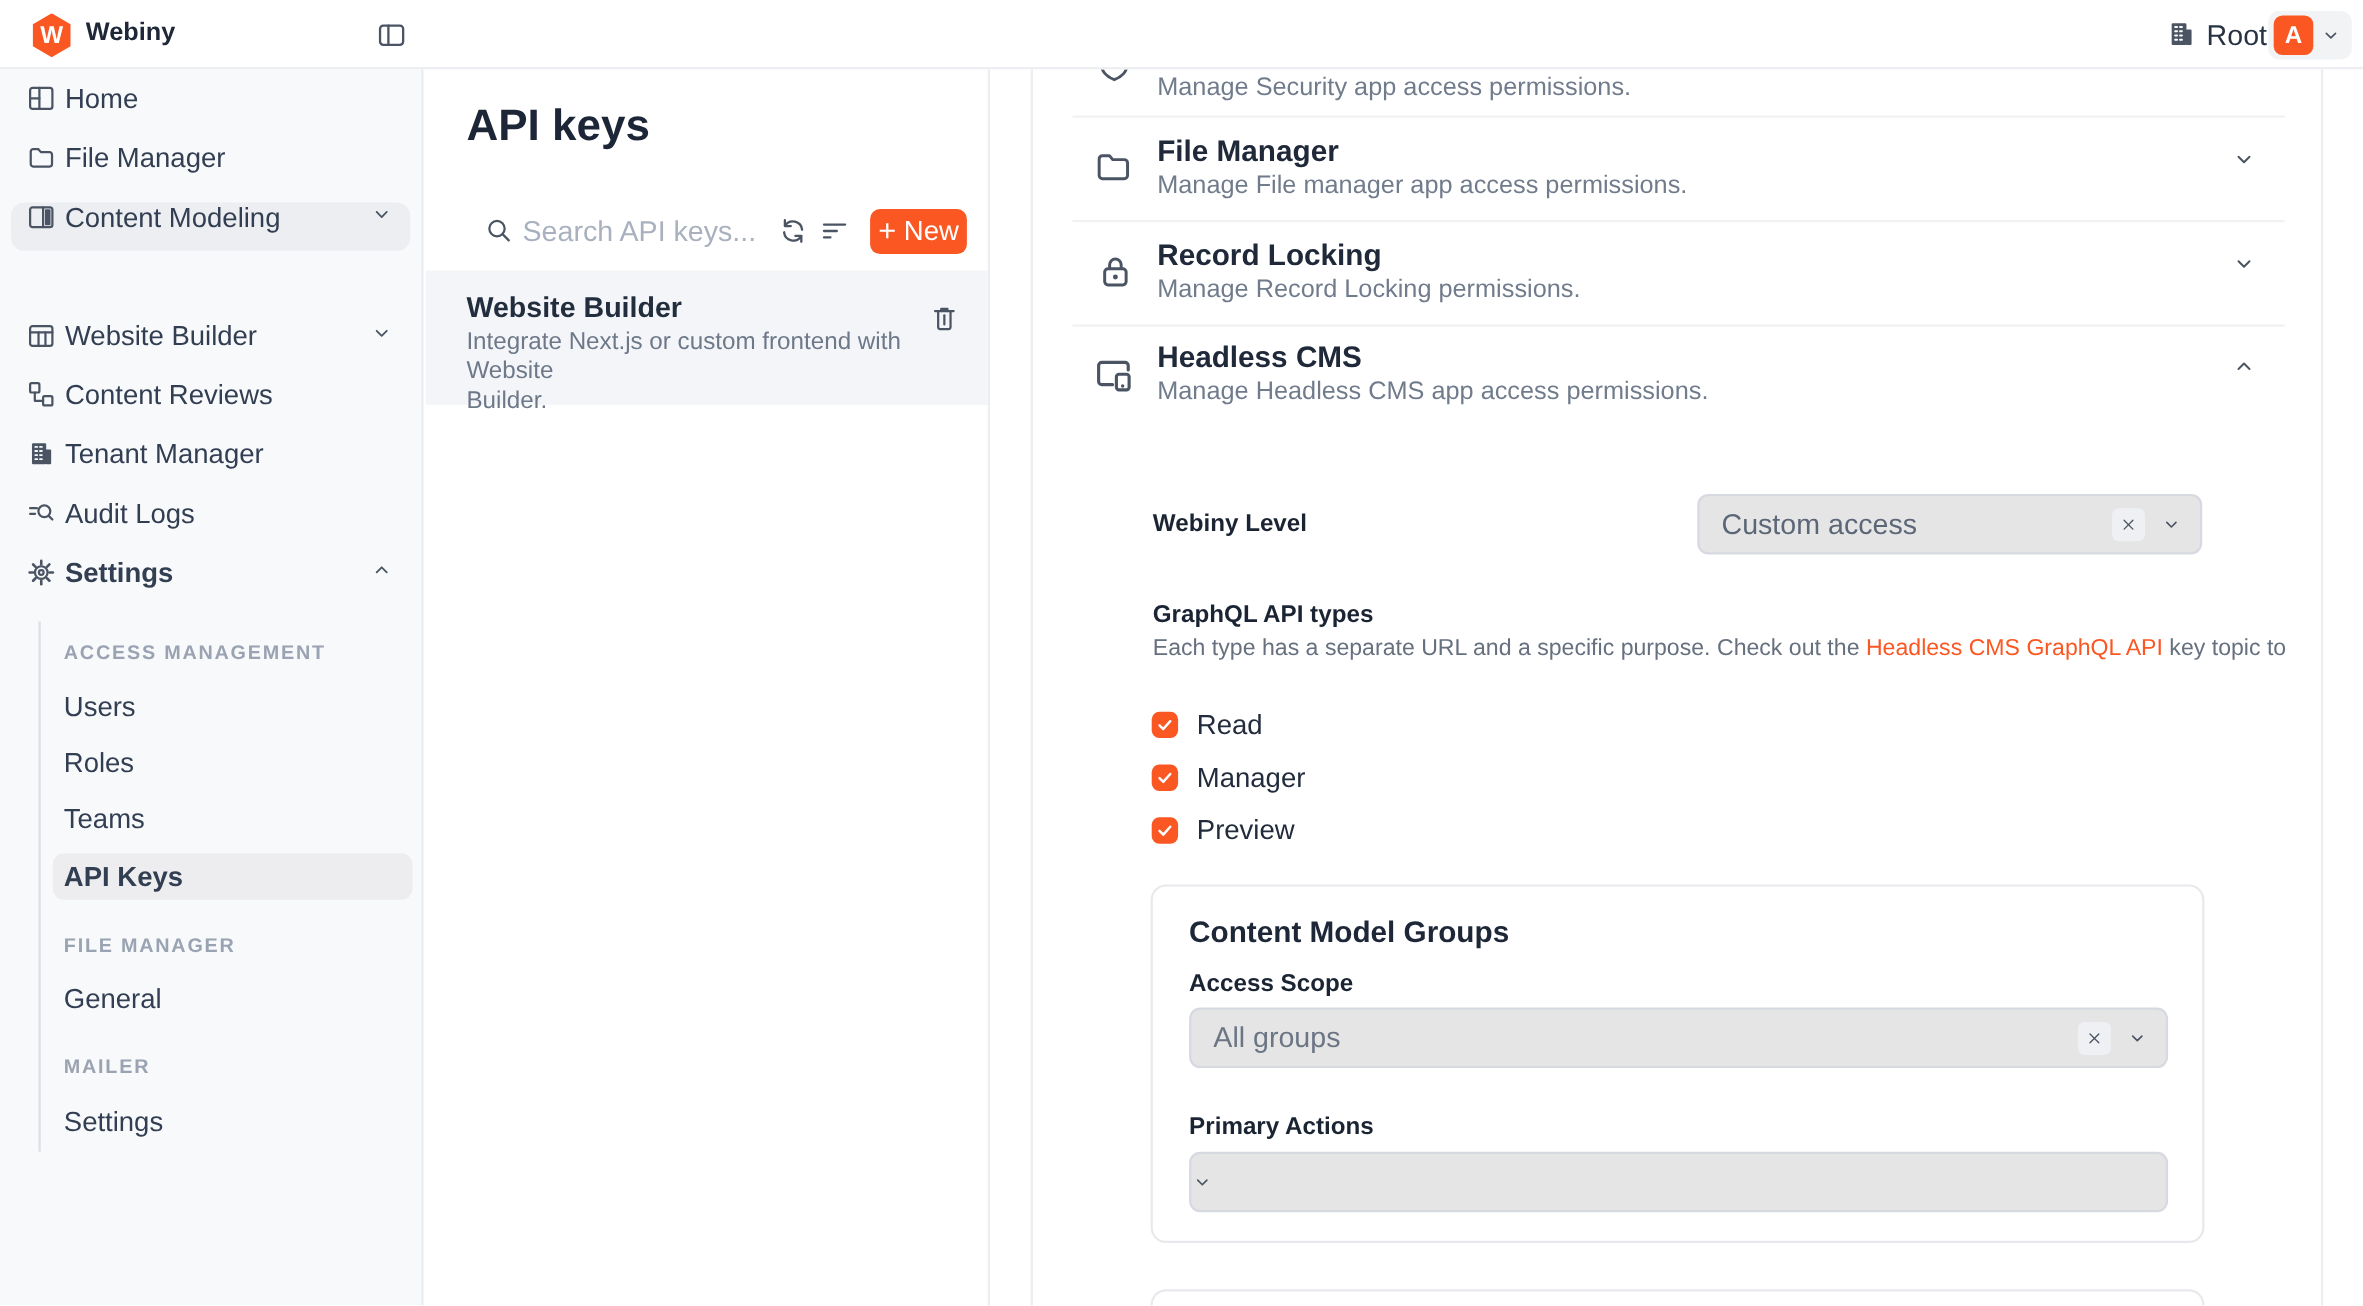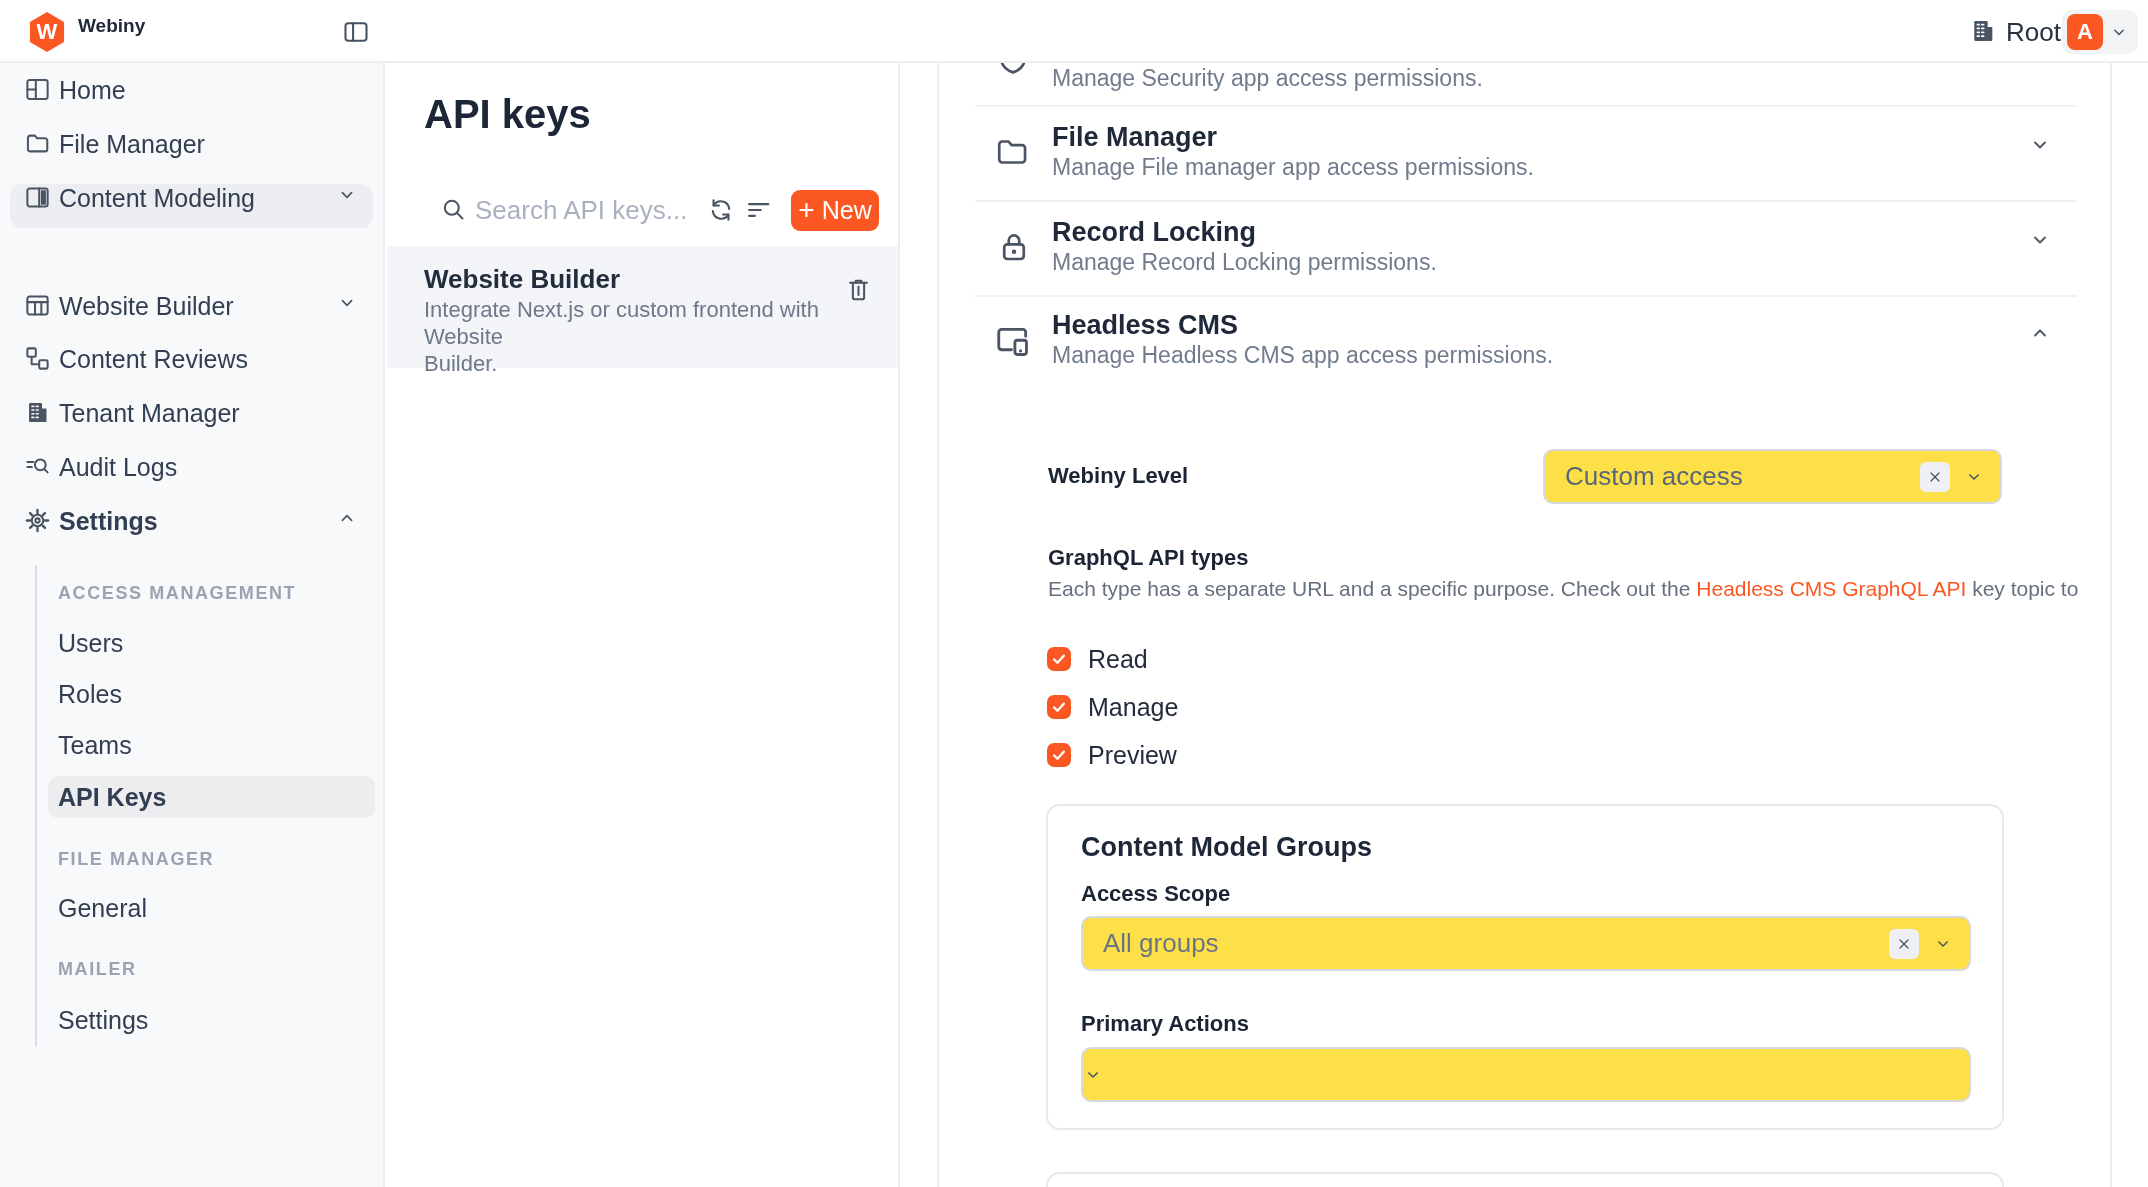--- a/index.html
+++ b/index.html
@@ -10,21 +10,21 @@
     -webkit-font-smoothing: antialiased;
   }
   .app { position:relative; width:2148px; height:1187px; background:#fff; }
 
   
   .topbar { position:absolute; left:0; top:0; width:2148px; height:63px;
     background:#fff; border-bottom:2px solid #edeef2; z-index:30; }
   .brand-logo { position:absolute; left:28px; top:12px; width:38px; height:40px;
     background:#fa5723; clip-path:polygon(50% 0%,95% 25%,95% 75%,50% 100%,5% 75%,5% 25%);
     color:#fff; font-weight:800; font-size:22px; line-height:40px; text-align:center; }
-  .brand-name { position:absolute; left:78px; top:15px; font-size:19px; font-weight:700; color:#1d2738; }
+  .brand-name { position:absolute; left:78px; top:15px; font-size:23px; font-weight:700; color:#1d2738; }
   .sidebar-toggle { position:absolute; left:342px; top:18px; width:28px; height:28px; cursor:pointer; }
   .topbar-tenant-icon { position:absolute; left:1969px; top:17px; width:28px; height:28px; }
   .topbar-tenant { position:absolute; left:2006px; top:17px; font-size:26px; color:#273242; }
   .avatar-pill { position:absolute; left:2062px; top:10px; width:76px; height:44px;
     background:#f2f3f5; border-radius:10px; display:flex; align-items:center; cursor:pointer; }
   .avatar { width:36px; height:36px; margin-left:5px; background:#fa5723; border-radius:8px;
     color:#fff; font-weight:700; font-size:22px; line-height:36px; text-align:center; }
   .avatar-caret { margin-left:6px; width:20px; height:20px; }
 
   
@@ -70,21 +70,21 @@
   .acc-icon { position:absolute; left:55px; width:38px; height:38px; }
   .acc-title { position:absolute; left:113px; font-size:27px; font-weight:700; color:#20293a; line-height:34px; }
   .acc-desc { position:absolute; left:113px; font-size:23px; color:#707b8c; line-height:29px; }
   .acc-chev { position:absolute; left:1089px; width:24px; height:24px; cursor:pointer; }
   .clip-shield { position:absolute; left:56px; top:-24px; width:36px; height:38px; }
 
   .field-label { position:absolute; font-size:22px; font-weight:700; color:#1b2433; line-height:28px; }
   .para { position:absolute; left:109px; top:512px; font-size:21px; line-height:27px; color:#66707f; }
   .para a { color:#fa5723; text-decoration:none; cursor:pointer; }
 
-  .select { position:absolute; height:55px; background:#fde047; border:2px solid #d6dae0; border-radius:10px;
+  .select { position:absolute; height:55px; background:#e5e5e5; border:2px solid #d6dae0; border-radius:10px;
     display:flex; align-items:center; cursor:pointer; }
   .select-value { flex:1; margin-left:20px; font-size:26px; color:#5b6676; white-space:nowrap; overflow:hidden; }
   .clear-btn { width:30px; height:30px; margin-right:14px; background:#eef0f3; border-radius:6px;
     display:flex; align-items:center; justify-content:center; cursor:pointer; }
   .select-caret { width:20px; height:20px; margin-right:16px; flex:0 0 20px; }
 
   .cb-row { position:absolute; left:108px; height:26px; display:flex; align-items:center; cursor:pointer; }
   .cb-box { width:24px; height:24px; background:#fa5723; border-radius:7px;
     display:flex; align-items:center; justify-content:center; }
   .cb-label { margin-left:17px; font-size:25px; color:#222c3c; }
@@ -408,21 +408,21 @@
           </svg>
       </span>
       <span class="cb-label">Read</span>
     </div>
     <div class="cb-row" style="top:631px">
       <span class="cb-box">
         <svg viewBox="0 0 24 24" style="width:18px;height:18px;stroke:#fff;fill:none;stroke-width:3;stroke-linecap:round;stroke-linejoin:round">
             <polyline points="5.5,12.5 10,17 18.5,7.5"></polyline>
           </svg>
       </span>
-      <span class="cb-label">Manage</span>
+      <span class="cb-label">Manager</span>
     </div>
     <div class="cb-row" style="top:679px">
       <span class="cb-box">
         <svg viewBox="0 0 24 24" style="width:18px;height:18px;stroke:#fff;fill:none;stroke-width:3;stroke-linecap:round;stroke-linejoin:round">
             <polyline points="5.5,12.5 10,17 18.5,7.5"></polyline>
           </svg>
       </span>
       <span class="cb-label">Preview</span>
     </div>
 

